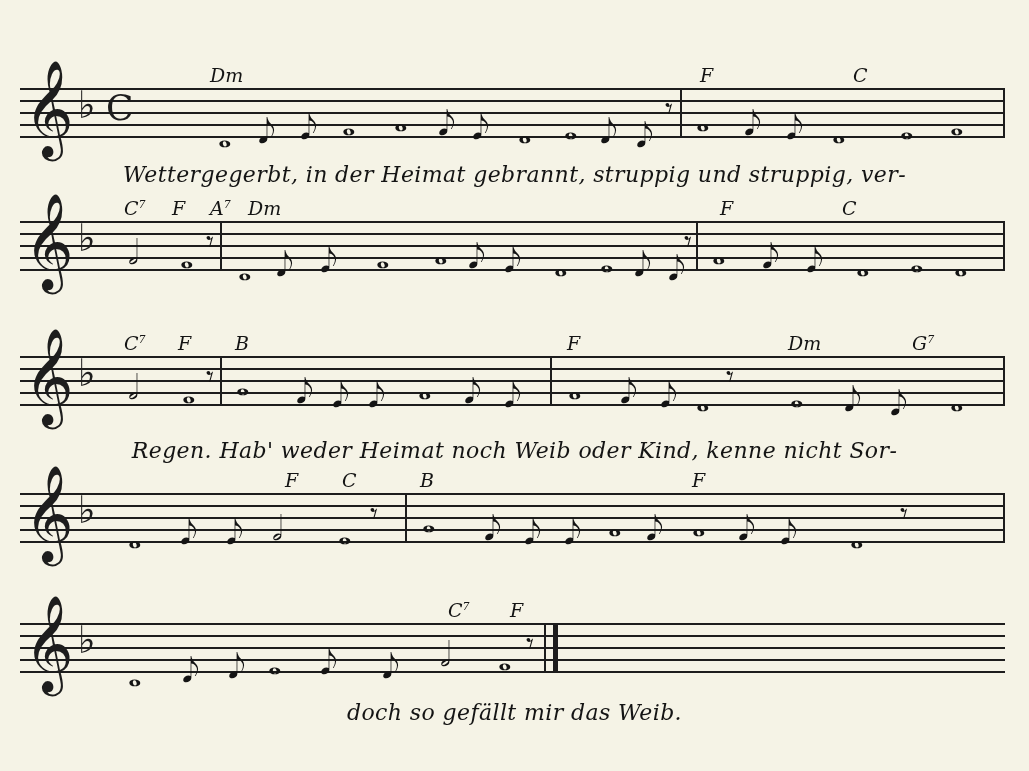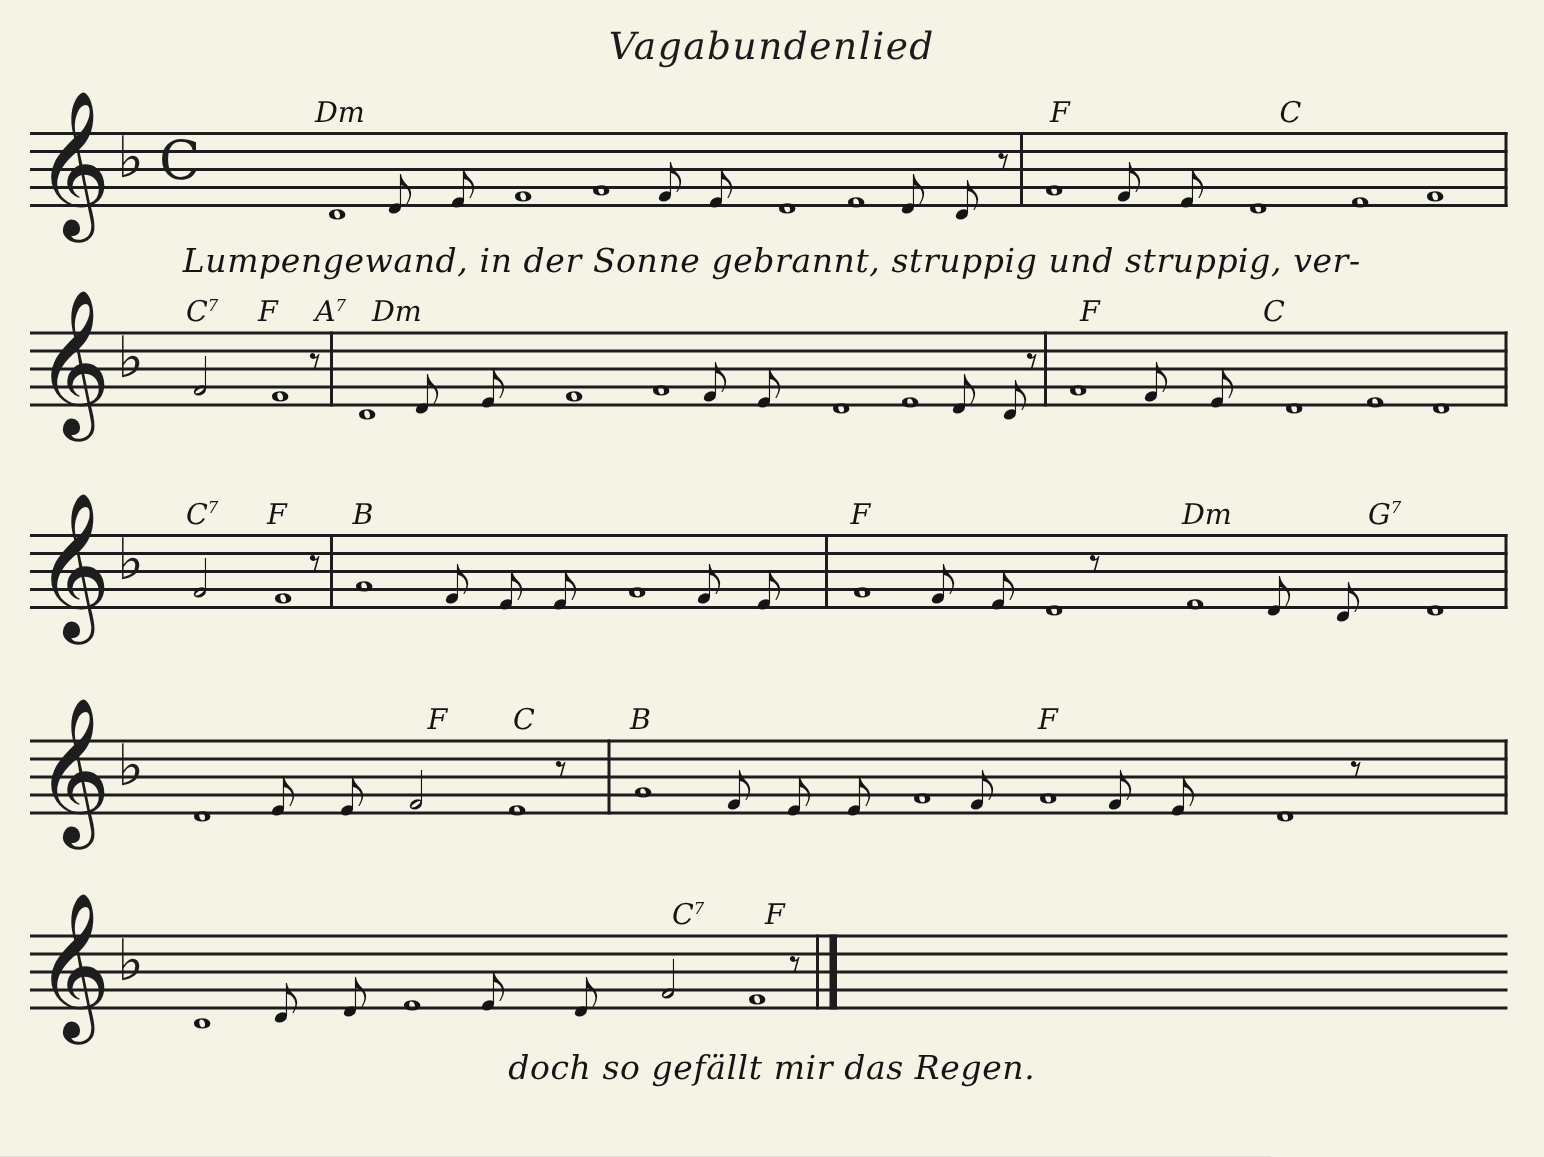--- a/index.html
+++ b/index.html
@@ -130,21 +130,20 @@
     font-size: 22px;
     letter-spacing: 0.4px;
     color: #141414;
   }
 </style>
 </head>
 <body style="background: rgb(185, 185, 177);">
 
 <div id="sheet" style="background: rgb(245, 243, 230);">
 
-  <div class="title">Vagabundenlied</div>
 
   <div class="system" style="top:80px">
     <div class="staff">
       <div class="line l0"></div>
       <div class="line l1"></div>
       <div class="line l2"></div>
       <div class="line l3"></div>
       <div class="line l4"></div>
 
       <div class="clef">𝄞</div>
@@ -171,21 +170,21 @@
       <div class="note" style="left:766px; top:30px">𝅘𝅥𝅮</div>
       <div class="note" style="left:812px; top:34px">𝅝</div>
       <div class="note" style="left:880px; top:30px">𝅝</div>
       <div class="note" style="left:930px; top:26px">𝅝</div>
 
       <div class="chord" style="left:190px; top:-16px"><span>Dm</span><sup></sup></div>
       <div class="chord" style="left:680px; top:-16px"><span>F</span><sup></sup></div>
       <div class="chord" style="left:833px; top:-16px"><span>C</span><sup></sup></div>
     </div>
   </div>
-  <div class="lyrics" style="top:162px">Lumpengewand, in der Sonne gebrannt, struppig und struppig, ver-</div>
+  <div class="lyrics" style="top:162px">Wettergegerbt, in der Heimat gebrannt, struppig und struppig, ver-</div>
 
   <div class="system" style="top:213px">
     <div class="staff">
       <div class="line l0"></div>
       <div class="line l1"></div>
       <div class="line l2"></div>
       <div class="line l3"></div>
       <div class="line l4"></div>
 
       <div class="clef">𝄞</div>
@@ -262,20 +261,21 @@
       <div class="note" style="left:930px; top:34px">𝅝</div>
 
       <div class="chord" style="left:104px; top:-16px"><span>C</span><sup>7</sup></div>
       <div class="chord" style="left:158px; top:-16px"><span>F</span><sup></sup></div>
       <div class="chord" style="left:215px; top:-16px"><span>B</span><sup></sup></div>
       <div class="chord" style="left:547px; top:-16px"><span>F</span><sup></sup></div>
       <div class="chord" style="left:768px; top:-16px"><span>Dm</span><sup></sup></div>
       <div class="chord" style="left:892px; top:-16px"><span>G</span><sup>7</sup></div>
     </div>
   </div>
+  <div class="lyrics" style="top:438px">Regen. Hab' weder Heimat noch Weib oder Kind, kenne nicht Sor-</div>
 
   <div class="system" style="top:485px">
     <div class="staff">
       <div class="line l0"></div>
       <div class="line l1"></div>
       <div class="line l2"></div>
       <div class="line l3"></div>
       <div class="line l4"></div>
 
       <div class="clef">𝄞</div>
@@ -330,15 +330,15 @@
       <div class="note" style="left:478px; top:26px">𝅝</div>
       <div class="rest" style="left:506px; top:14px">𝄾</div>
 
       <div class="barline" style="left:524px"></div>
       <div class="barline thick" style="left:533px"></div>
 
       <div class="chord" style="left:428px; top:-16px"><span>C</span><sup>7</sup></div>
       <div class="chord" style="left:490px; top:-16px"><span>F</span><sup></sup></div>
     </div>
   </div>
-  <div class="lyrics" style="top:700px">doch so gefällt mir das Regen.</div>
+  <div class="lyrics" style="top:700px">doch so gefällt mir das Weib.</div>
 
 </div>
 
 </body></html>

